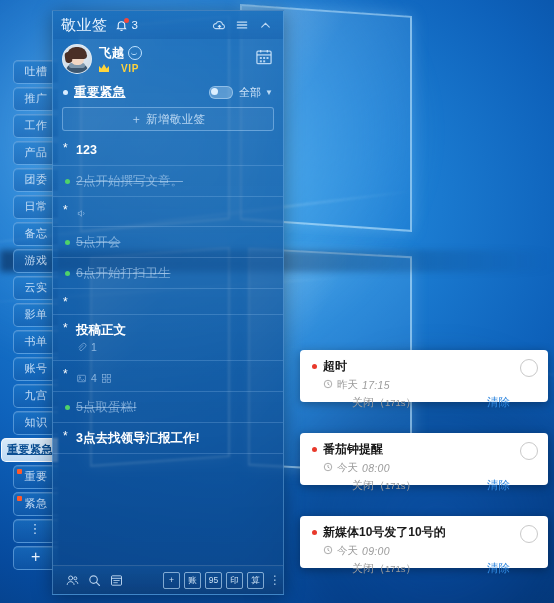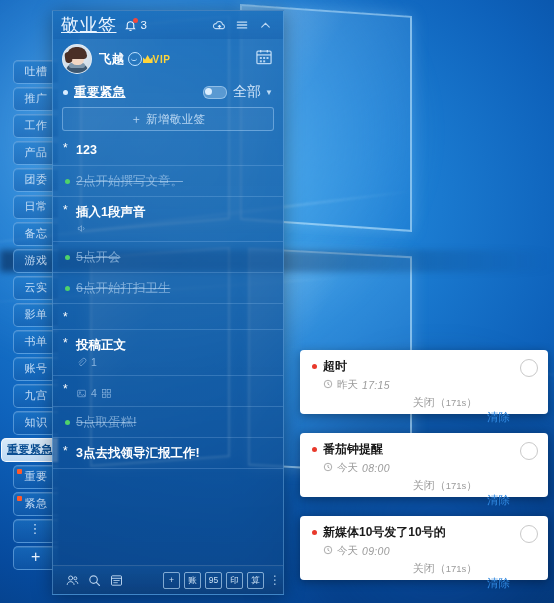--- a/index.html
+++ b/index.html
@@ -59,56 +59,56 @@
   
   #app{position:absolute;left:52px;top:10px;width:230px;height:583px;
     background:linear-gradient(180deg,rgba(23,104,180,.74),rgba(16,86,158,.70) 40%,rgba(12,70,136,.74));
     border:1px solid rgba(150,205,250,.35);
     box-shadow:0 3px 18px rgba(0,0,0,.35);
     display:flex;flex-direction:column;z-index:6;overflow:hidden;
     backdrop-filter:blur(1px);}
 
   .titlebar{height:28px;display:flex;align-items:center;padding:0 8px;flex:none;
     background:linear-gradient(180deg,rgba(30,115,192,.72),rgba(24,100,176,.62));}
-  .app-name{color:#eaf4ff;font-size:18px;letter-spacing:.5px;text-decoration:underline;}
+  .app-name{color:#eaf4ff;font-size:15px;letter-spacing:.5px;}
   .bell-wrap{position:relative;margin-left:7px;display:flex;align-items:center;}
   .bell-badge{position:absolute;top:-1px;right:-1px;width:5px;height:5px;border-radius:50%;background:#f2483a;}
   .bell-count{color:#eaf4ff;font-size:11.5px;margin-left:4px;}
   .tb-spacer{flex:1;}
   .tb-ico{width:20px;height:20px;margin-left:3px;display:flex;align-items:center;justify-content:center;
     color:rgba(225,240,255,.82);}
 
   .profile{height:40px;display:flex;align-items:center;padding:0 9px;flex:none;}
   .avatar{width:28px;height:28px;border-radius:50%;flex:none;overflow:hidden;position:relative;
     background:radial-gradient(circle at 50% 40%, #e8eef4, #c8d6e2);
     border:1px solid rgba(235,245,255,.55);}
   .av-hair{position:absolute;left:4px;top:2px;width:20px;height:12px;border-radius:10px 10px 4px 4px;background:#4a2f26;}
   .av-hair:after{content:"";position:absolute;left:-2px;top:5px;width:7px;height:11px;background:#4a2f26;border-radius:4px 0 4px 4px;transform:rotate(-8deg);}
   .av-face{position:absolute;left:8px;top:9px;width:13px;height:11px;border-radius:6px;background:#f2d7c4;}
   .av-body{position:absolute;left:3px;bottom:0;width:22px;height:9px;border-radius:7px 7px 0 0;background:#3d566e;}
   .av-scarf{position:absolute;left:6px;bottom:5px;width:16px;height:5px;border-radius:3px;background:#7f98ad;}
-  .pname-block{margin-left:7px;display:flex;flex-direction:row;justify-content:center;gap:1px;}
+  .pname-block{margin-left:7px;display:flex;flex-direction:column;justify-content:center;gap:1px;}
   .pname-row{display:flex;align-items:center;gap:3px;}
   .pname{color:#ffffff;font-size:12.5px;font-weight:bold;letter-spacing:.3px;}
   .smile{width:12px;height:12px;border-radius:50%;border:1.3px solid #bfe2ff;position:relative;}
   .smile:after{content:"";position:absolute;left:2px;top:4px;width:6px;height:3px;border-bottom:1.3px solid #bfe2ff;border-radius:0 0 5px 5px;}
-  .vip-row{display:flex;align-items:center;gap:0;}
+  .vip-row{display:flex;align-items:center;gap:12px;}
   .vip-crown{width:10px;height:8px;background:#ffd43b;
     clip-path:polygon(0% 100%,0% 25%,25% 55%,50% 0%,75% 55%,100% 25%,100% 100%);}
   .vip-txt{color:#ffd43b;font-size:10px;font-weight:bold;letter-spacing:.6px;}
   .cal-ico{margin-left:auto;color:rgba(215,236,255,.8);}
 
   .filterbar{height:26px;display:flex;align-items:center;padding:0 10px;flex:none;}
   .fdot{width:5px;height:5px;border-radius:50%;background:#d8ecff;margin-right:6px;}
   .ftxt{color:#ffffff;font-size:12.5px;font-weight:bold;text-decoration:underline;letter-spacing:.4px;}
   .f-spacer{flex:1;}
   .toggle{width:22px;height:11px;border-radius:6px;background:rgba(180,215,245,.38);
     border:1px solid rgba(210,235,255,.45);position:relative;margin-right:6px;}
   .toggle .knob{position:absolute;left:1px;top:1px;width:7px;height:7px;border-radius:50%;background:#dcefff;}
-  .all-txt{color:rgba(225,240,255,.9);font-size:14px;}
+  .all-txt{color:rgba(225,240,255,.9);font-size:11px;}
   .caret{margin-left:4px;color:rgba(215,236,255,.85);font-size:8px;}
 
   .newnote{margin:2px 9px 4px 9px;height:22px;flex:none;
     border:1px solid rgba(175,215,250,.45);border-radius:3px;
     display:flex;align-items:center;justify-content:center;
     color:rgba(220,238,255,.78);font-size:11.5px;letter-spacing:.4px;
     background:rgba(255,255,255,.035);}
 
   .notelist{flex:1;overflow:hidden;padding:0 0 2px 0;}
   .note{padding:8px 12px 7px 10px;border-bottom:1px solid rgba(170,210,250,.22);
@@ -126,32 +126,32 @@
   .bottombar{height:28px;flex:none;display:flex;align-items:center;padding:0 8px;
     background:linear-gradient(180deg,rgba(16,80,150,.78),rgba(12,62,122,.84));
     border-top:1px solid rgba(150,205,250,.25);}
   .bb-ico{width:22px;height:20px;display:flex;align-items:center;justify-content:center;color:rgba(215,236,255,.82);}
   .bb-spacer{flex:1;}
   .bb-box{width:15px;height:15px;margin-left:4px;border:1px solid rgba(200,230,255,.62);border-radius:2px;
     display:flex;align-items:center;justify-content:center;color:rgba(225,242,255,.9);font-size:8.5px;line-height:1;}
   .bb-dots{margin-left:5px;color:rgba(210,235,255,.75);font-size:12px;line-height:8px;letter-spacing:0;width:6px;text-align:center;}
 
   
-  .toast{position:absolute;right:6px;width:248px;height:64px;background:#ffffff;
+  .toast{position:absolute;right:6px;width:248px;height:52px;background:#ffffff;
     border-radius:4px;box-shadow:0 2px 10px rgba(0,0,0,.32);z-index:8;
     padding:8px 10px 0 12px;box-sizing:border-box;}
   .t1{top:350px;} .t2{top:433px;} .t3{top:516px;}
   .t-row1{display:flex;align-items:flex-start;}
   .t-dot{width:5px;height:5px;border-radius:50%;background:#e8392b;margin:6px 6px 0 0;flex:none;}
   .t-title{color:#1a1a1a;font-size:12px;font-weight:bold;line-height:16px;flex:1;}
   .t-circle{width:16px;height:16px;border-radius:50%;border:1px solid #c9c9c9;flex:none;margin-top:1px;}
   .t-time{display:flex;align-items:center;gap:4px;margin:1px 0 0 11px;color:#9b9b9b;font-size:10.5px;}
   .t-time .tlabel{color:#9b9b9b;}
   .t-time .tclock{color:#9b9b9b;font-size:10.5px;letter-spacing:.3px;font-style:italic;}
-  .t-row3{display:flex;align-items:center;margin-top:3px;padding-left:40px;flex-direction:column;}
+  .t-row3{display:flex;align-items:center;margin-top:3px;padding-left:40px;}
   .t-close{color:#9b9b9b;font-size:11px;}
   .t-close .secs{font-size:9.5px;}
   .t-clear{margin-left:auto;margin-right:28px;color:#2e86de;font-size:11.5px;}
 </style>
 </head>
 <body>
 
 <div id="wallpaper">
   <div class="wp-base"></div>
   <div class="wp-glow"></div>
@@ -281,21 +281,20 @@
       </div>
       <div class="note done">
         <span class="n-bullet done"></span>
         <div class="n-body">
           <div class="n-title">2点开始撰写文章。</div>
         </div>
       </div>
       <div class="note">
         <span class="n-bullet star"></span>
         <div class="n-body">
-          <div class="n-title">插入1段声音</div>
           <div class="n-meta">
             <span>
               <svg width="11" height="11" viewBox="0 0 24 24" stroke="currentColor" fill="none" stroke-width="1.5">
                 <path d="M5 9.5h3l4-3.5v12l-4-3.5H5z"></path>
                 <path d="M16 9a4 4 0 0 1 0 6"></path>
               </svg>
             </span>
           </div>
         </div>
       </div>

